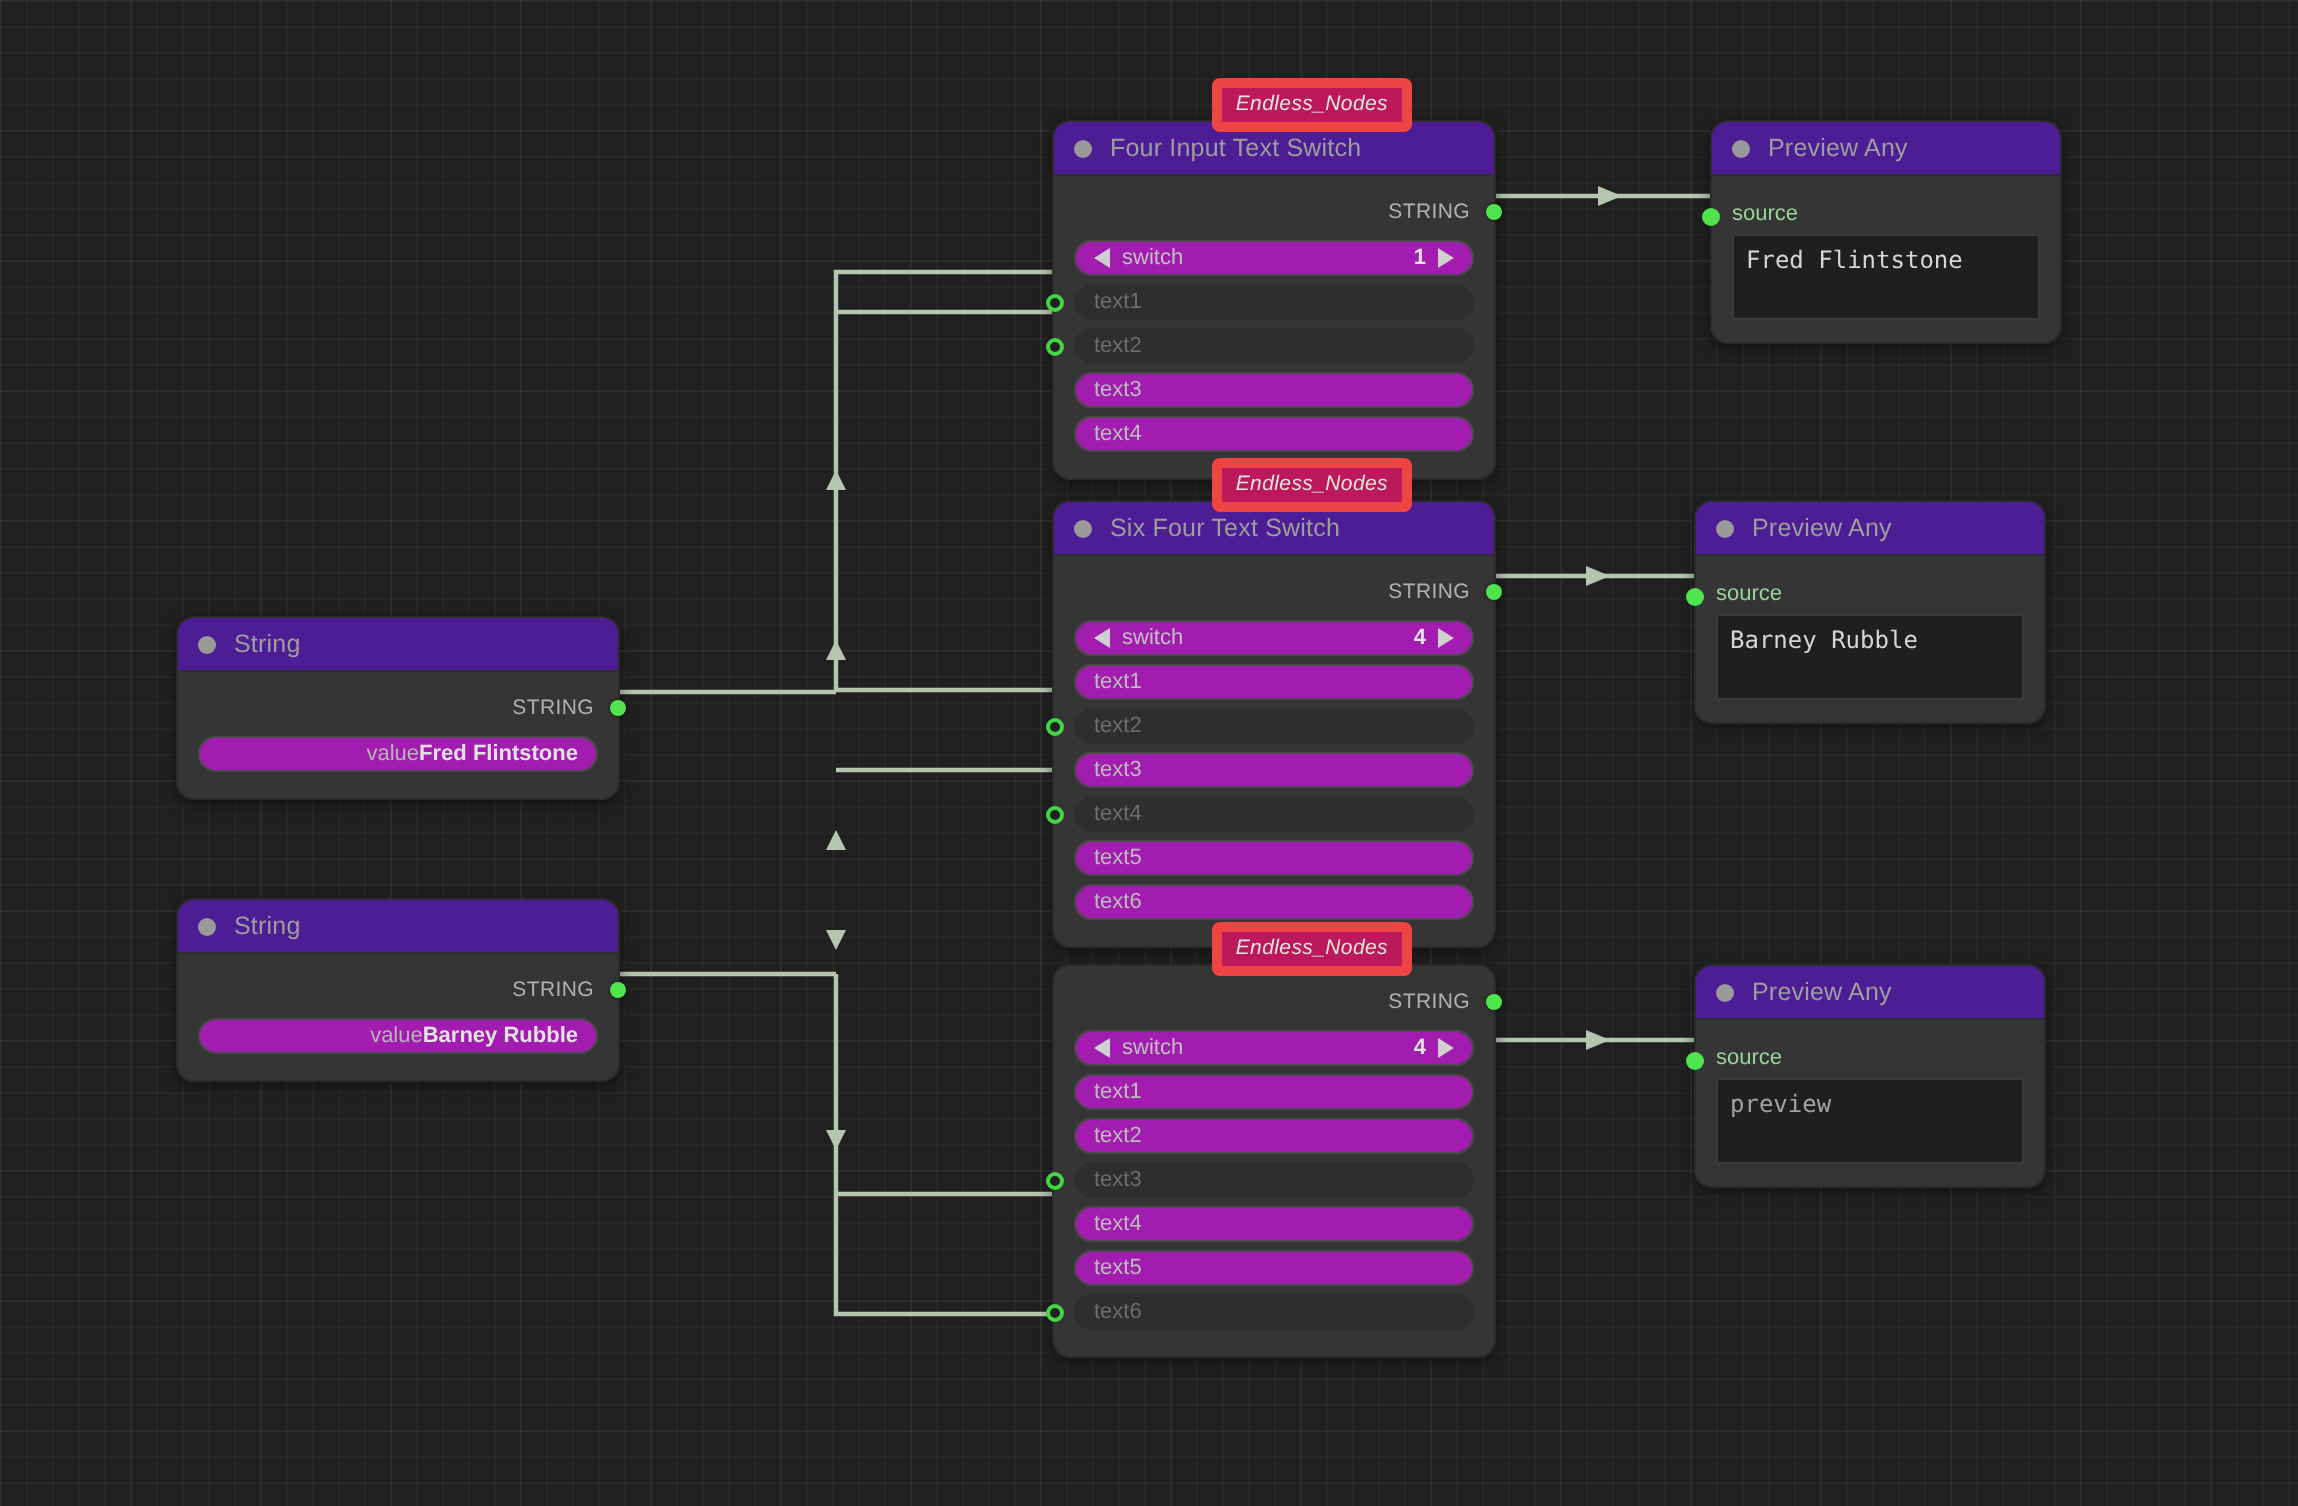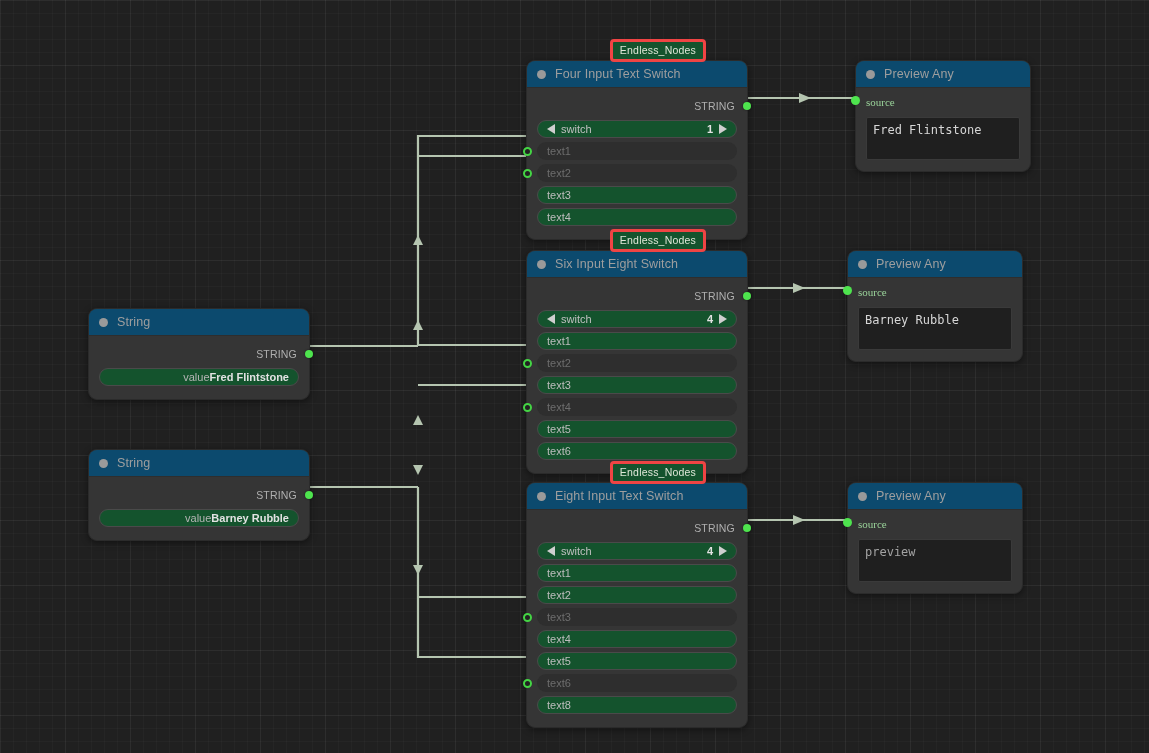--- a/index.html
+++ b/index.html
@@ -37,21 +37,21 @@
   .node {
     position: absolute;
     border-radius: 9px;
     background: #353535;
     border: 1px solid #2b2b2b;
     box-shadow: 0 2px 7px rgba(0,0,0,0.45);
     overflow: visible;
   }
   .node-title {
     height: 27px;
-    background: #0c4a6e;
+    background: #4c1d95;
     border-radius: 8px 8px 0 0;
     border-bottom: 1px solid #2e2e2e;
     display: flex;
     align-items: center;
     padding: 0 10px;
     gap: 9px;
   }
   .title-dot {
     width: 9px; height: 9px;
     border-radius: 50%;
@@ -97,43 +97,42 @@
     position: absolute;
     left: -15px;
     width: 9px; height: 9px;
     border-radius: 50%;
     background: #222;
     border: 2.5px solid #44d544;
   }
 
   .in-slot-row {
     display: flex;
-    align-items: flex-start;
+    align-items: flex-end;
     height: 17px;
     margin: 3px 0;
     position: relative;
-    font-family: Liberation Serif, serif;
   }
   .in-slot-label {
     color: #9ad39a;
     font-size: 11px;
   }
   .in-dot-solid {
     position: absolute;
     left: -15px;
     width: 9px; height: 9px;
     border-radius: 50%;
     background: #4ee44e;
   }
 
   
   .widget {
     height: 18px;
     border-radius: 9px;
-    background: #14532d;
+    background: #a21caf;
     border: 1px solid #4a4a4a;
     display: flex;
     align-items: center;
     padding: 0 9px;
     margin: 4px 0;
     position: relative;
   }
   .widget.combo { justify-content: space-between; }
   .widget-name {
     color: #c0c0c0;
@@ -190,28 +189,29 @@
     white-space: pre-wrap;
     word-break: break-word;
   }
   .preview-box.placeholder { color: #a3a3a3; }
 
   
   .node-badge {
     position: absolute;
     top: -22px;
     right: 41px;
-    background: #14532d;
-    border: 3px solid #ef4444;
+    background: #be185d;
+    border: 5px solid #ef4444;
     border-radius: 4px;
     color: #dfe7d8;
     font-size: 10.5px;
     padding: 2px 7px 3px 7px;
     letter-spacing: 0.2px;
     white-space: nowrap;
+    font-style: italic;
   }
 </style>
 </head>
 <body>
 
 <div id="canvas">
 
   <svg id="links-layer" width="1149" height="753" viewBox="0 0 1149 753">
     <defs>
       <style>
@@ -319,21 +319,21 @@
       <div class="widget text-slot">
         <span class="widget-name">text4</span>
       </div>
     </div>
   </div>
 
   <div class="node" style="left:526px; top:250px; width:222px;">
     <div class="node-badge">Endless_Nodes</div>
     <div class="node-title">
       <span class="title-dot"></span>
-      <span class="title-text">Six Input Eight Switch</span>
+      <span class="title-text">Six Four Text Switch</span>
     </div>
     <div class="node-body">
       <div class="out-slot-row">
         <span class="out-slot-label">STRING</span>
         <span class="slot-dot out-dot"></span>
       </div>
       <div class="widget combo">
         <span class="arrow-l"></span>
         <div class="combo-inner">
           <span class="widget-name">switch</span>
@@ -359,24 +359,20 @@
         <span class="widget-name">text5</span>
       </div>
       <div class="widget text-slot">
         <span class="widget-name">text6</span>
       </div>
     </div>
   </div>
 
   <div class="node" style="left:526px; top:482px; width:222px;">
     <div class="node-badge">Endless_Nodes</div>
-    <div class="node-title">
-      <span class="title-dot"></span>
-      <span class="title-text">Eight Input Text Switch</span>
-    </div>
     <div class="node-body">
       <div class="out-slot-row">
         <span class="out-slot-label">STRING</span>
         <span class="slot-dot out-dot"></span>
       </div>
       <div class="widget combo">
         <span class="arrow-l"></span>
         <div class="combo-inner">
           <span class="widget-name">switch</span>
           <span class="widget-value">4</span>
@@ -396,23 +392,20 @@
       <div class="widget text-slot">
         <span class="widget-name">text4</span>
       </div>
       <div class="widget text-slot">
         <span class="widget-name">text5</span>
       </div>
       <div class="widget text-slot linked">
         <span class="in-dot-ring"></span>
         <span class="widget-name">text6</span>
       </div>
-      <div class="widget text-slot">
-        <span class="widget-name">text8</span>
-      </div>
     </div>
   </div>
 
   <div class="node" style="left:855px; top:60px; width:176px;">
     <div class="node-title">
       <span class="title-dot"></span>
       <span class="title-text">Preview Any</span>
     </div>
     <div class="node-body">
       <div class="in-slot-row">

